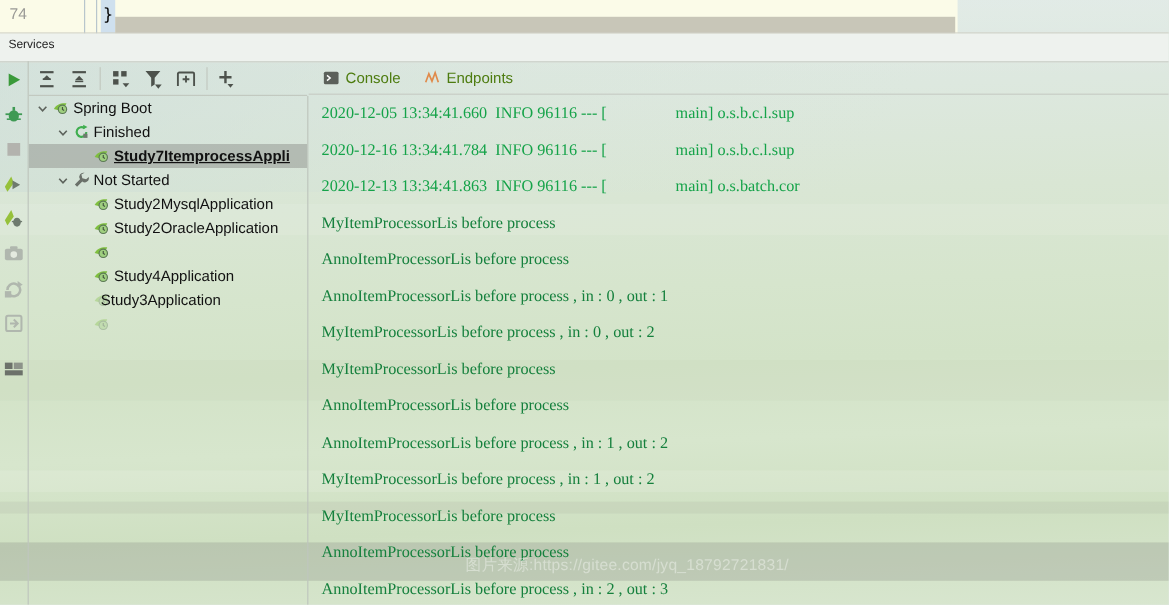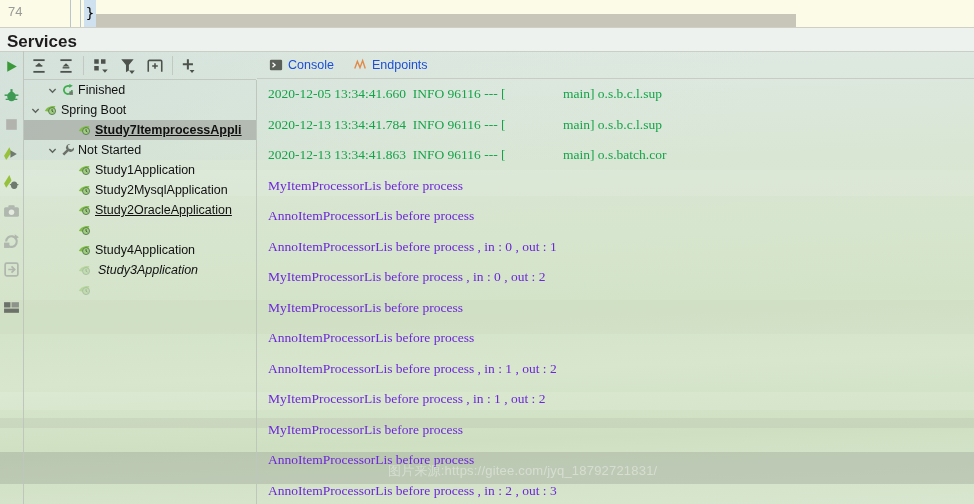--- a/index.html
+++ b/index.html
@@ -23,21 +23,21 @@
   }
   .bg-band{position:absolute;left:0;width:974px;pointer-events:none;}
   .bg-band.b1{top:170px;height:26px;background:rgba(255,255,255,.10);}
   .bg-band.b2{top:300px;height:34px;background:rgba(190,205,180,.14);}
   .bg-band.b3{top:392px;height:18px;background:rgba(255,255,255,.12);}
   .bg-band.b4{top:452px;height:32px;background:rgba(140,142,136,.30);}
   .bg-band.b5{top:418px;height:10px;background:rgba(168,176,160,.20);}
 
   
   .editor{
-    position:absolute;left:0;top:0;width:974px;height:28px;
+    position:absolute;left:0;top:0;width:798px;height:28px;
     background:#fbfbe8;
   }
   .editor .gutter{
     position:absolute;left:0;top:0;width:64px;height:28px;
     color:#9a9a96;font-size:13px;text-align:left;padding:4px 0 0 8px;
     box-sizing:border-box;font-family:"Liberation Sans", sans-serif;
   }
   .editor .vline{position:absolute;top:0;width:1px;height:28px;background:#b8c6cc;}
   .editor .vline.v1{left:70px;}
   .editor .vline.v2{left:80px;}
@@ -51,21 +51,21 @@
     background:#c8c6b8;
   }
   .editor .edge{position:absolute;left:0;top:27px;width:974px;height:1px;background:#cfcfc6;}
 
   
   .tw-title{
     position:absolute;left:0;top:28px;width:974px;height:23px;
     background:#eef2ee;border-bottom:1px solid #c9cec6;
   }
   .tw-title .label{
-    position:absolute;left:7px;top:4px;font-size:17px;color:#1d1d1d;font-weight:bold;
+    position:absolute;left:7px;top:4px;font-size:10px;color:#1d1d1d;
   }
 
   
   .vbar{
     position:absolute;left:0;top:51px;width:23px;height:453px;
     border-right:1px solid #bfc6bd;
   }
   .vbar .vb{
     position:absolute;left:3px;width:17px;height:17px;
   }
@@ -100,30 +100,30 @@
   
   .console{
     position:absolute;left:257px;top:51px;width:717px;height:453px;overflow:hidden;
   }
   .ctabs{
     position:absolute;left:0;top:0;width:717px;height:27px;
     border-bottom:1px solid #c7ccc5;
   }
   .ctab{
     position:absolute;top:4px;height:20px;display:flex;align-items:center;gap:5px;
-    font-size:12.5px;color:#1d4ed8;
+    font-size:12.5px;color:#4d7c0f;
   }
   .ctab .tico{width:14px;height:14px;display:block;}
   .cbody{
     position:absolute;left:0;top:28px;width:717px;height:425px;overflow:hidden;
     font-family:Liberation Serif, serif;font-size:13.5px;
   }
   .cline{
     height:30.5px;line-height:30.5px;white-space:pre;padding-left:11px;
-    color:#6d28d9;
+    color:#15803d;
   }
   .cline.info{color:#15a349;}
   .watermark{
     position:absolute;left:388px;top:462px;
     font-size:13px;color:rgba(235,238,232,.55);white-space:nowrap;
     font-family:"Liberation Sans", sans-serif;letter-spacing:.2px;
   }
 </style>
 </head>
 <body>
@@ -253,49 +253,49 @@
   <div class="tb" style="left:156px">
     <svg class="icon-svg" viewBox="0 0 16 16">
       <path d="M7 2 v9 M2.5 6.5 h9" stroke="#4d524c" stroke-width="1.8"></path>
       <path d="M8.5 11.5 l2.2 2.8 l2.2 -2.8 z" fill="#4d524c"></path>
     </svg>
   </div>
 </div>
 
 <div class="tree">
     <div class="row">
+      <span class="chev" style="left: 4px;">
+        <svg width="9" height="9" viewBox="0 0 10 10">
+          <path d="M1.5 3.3 L5 7 L8.5 3.3" stroke="#5d635c" stroke-width="1.5" fill="none"></path>
+        </svg>
+      </span>
+      <span class="ico" style="left: 20px;">
+        <svg class="icon-svg" viewBox="0 0 16 16" style="opacity:1">
+          <path d="M1 9 C3 4.5 8 3 13 3.5 C12 7 8.5 9.5 4.5 9.8 z" fill="#7fbf3f"></path>
+          <circle cx="9.2" cy="9.2" r="4" fill="#9fcf7f" stroke="#5c7a55" stroke-width="1.1"></circle>
+          <path d="M9.2 7 v2.3 l1.6 1" stroke="#44563f" stroke-width="1.1" fill="none"></path>
+        </svg>
+      </span>
+      <span class="txt" style="left: 37px;">Spring Boot</span>
+    </div>
+    <div class="row">
       <span class="chev" style="left: 21px;">
         <svg width="9" height="9" viewBox="0 0 10 10">
           <path d="M1.5 3.3 L5 7 L8.5 3.3" stroke="#5d635c" stroke-width="1.5" fill="none"></path>
         </svg>
       </span>
       <span class="ico" style="left: 37px;">
         <svg class="icon-svg" viewBox="0 0 16 16">
           <path d="M12.5 8 a4.6 4.6 0 1 1 -1.6 -3.5" stroke="#3fae4f" stroke-width="2" fill="none"></path>
           <polygon points="9.5,1.2 13.6,3.2 9.6,5.4" fill="#3fae4f"></polygon>
           <rect x="9.6" y="9.6" width="4" height="4" fill="#6e7a6e"></rect>
         </svg>
       </span>
       <span class="txt" style="left: 54px;">Finished</span>
     </div>
-    <div class="row">
-      <span class="chev" style="left: 4px;">
-        <svg width="9" height="9" viewBox="0 0 10 10">
-          <path d="M1.5 3.3 L5 7 L8.5 3.3" stroke="#5d635c" stroke-width="1.5" fill="none"></path>
-        </svg>
-      </span>
-      <span class="ico" style="left: 20px;">
-        <svg class="icon-svg" viewBox="0 0 16 16" style="opacity:1">
-          <path d="M1 9 C3 4.5 8 3 13 3.5 C12 7 8.5 9.5 4.5 9.8 z" fill="#7fbf3f"></path>
-          <circle cx="9.2" cy="9.2" r="4" fill="#9fcf7f" stroke="#5c7a55" stroke-width="1.1"></circle>
-          <path d="M9.2 7 v2.3 l1.6 1" stroke="#44563f" stroke-width="1.1" fill="none"></path>
-        </svg>
-      </span>
-      <span class="txt" style="left: 37px;">Spring Boot</span>
-    </div>
     <div class="row selected bold">
       <span class="chev" style="left: 38px;"></span>
       <span class="ico" style="left: 54px;">
         <svg class="icon-svg" viewBox="0 0 16 16" style="opacity:1">
           <path d="M1 9 C3 4.5 8 3 13 3.5 C12 7 8.5 9.5 4.5 9.8 z" fill="#7fbf3f"></path>
           <circle cx="9.2" cy="9.2" r="4" fill="#9fcf7f" stroke="#5c7a55" stroke-width="1.1"></circle>
           <path d="M9.2 7 v2.3 l1.6 1" stroke="#44563f" stroke-width="1.1" fill="none"></path>
         </svg>
       </span>
       <span class="txt" style="left: 71px; text-decoration: underline;">Study7ItemprocessAppli</span>
@@ -315,43 +315,32 @@
     </div>
     <div class="row">
       <span class="chev" style="left: 38px;"></span>
       <span class="ico" style="left: 54px;">
         <svg class="icon-svg" viewBox="0 0 16 16" style="opacity:1">
           <path d="M1 9 C3 4.5 8 3 13 3.5 C12 7 8.5 9.5 4.5 9.8 z" fill="#7fbf3f"></path>
           <circle cx="9.2" cy="9.2" r="4" fill="#9fcf7f" stroke="#5c7a55" stroke-width="1.1"></circle>
           <path d="M9.2 7 v2.3 l1.6 1" stroke="#44563f" stroke-width="1.1" fill="none"></path>
         </svg>
       </span>
-      <span class="txt" style="left: 71px;">Study1Application</span>
-    </div>
-    <div class="row">
-      <span class="chev" style="left: 38px;"></span>
-      <span class="ico" style="left: 54px;">
-        <svg class="icon-svg" viewBox="0 0 16 16" style="opacity:1">
-          <path d="M1 9 C3 4.5 8 3 13 3.5 C12 7 8.5 9.5 4.5 9.8 z" fill="#7fbf3f"></path>
-          <circle cx="9.2" cy="9.2" r="4" fill="#9fcf7f" stroke="#5c7a55" stroke-width="1.1"></circle>
-          <path d="M9.2 7 v2.3 l1.6 1" stroke="#44563f" stroke-width="1.1" fill="none"></path>
-        </svg>
-      </span>
       <span class="txt" style="left: 71px;">Study2MysqlApplication</span>
     </div>
     <div class="row">
       <span class="chev" style="left: 38px;"></span>
       <span class="ico" style="left: 54px;">
         <svg class="icon-svg" viewBox="0 0 16 16" style="opacity:1">
           <path d="M1 9 C3 4.5 8 3 13 3.5 C12 7 8.5 9.5 4.5 9.8 z" fill="#7fbf3f"></path>
           <circle cx="9.2" cy="9.2" r="4" fill="#9fcf7f" stroke="#5c7a55" stroke-width="1.1"></circle>
           <path d="M9.2 7 v2.3 l1.6 1" stroke="#44563f" stroke-width="1.1" fill="none"></path>
         </svg>
       </span>
-      <span class="txt" style="left: 71px; text-decoration: underline;">Study2OracleApplication</span>
+      <span class="txt" style="left: 71px;">Study2OracleApplication</span>
     </div>
     <div class="row">
       <span class="chev" style="left: 38px;"></span>
       <span class="ico" style="left: 54px;">
         <svg class="icon-svg" viewBox="0 0 16 16" style="opacity:1">
           <path d="M1 9 C3 4.5 8 3 13 3.5 C12 7 8.5 9.5 4.5 9.8 z" fill="#7fbf3f"></path>
           <circle cx="9.2" cy="9.2" r="4" fill="#9fcf7f" stroke="#5c7a55" stroke-width="1.1"></circle>
           <path d="M9.2 7 v2.3 l1.6 1" stroke="#44563f" stroke-width="1.1" fill="none"></path>
         </svg>
       </span>
@@ -369,21 +358,21 @@
     </div>
     <div class="row">
       <span class="chev" style="left: 38px;"></span>
       <span class="ico" style="left: 54px;">
         <svg class="icon-svg" viewBox="0 0 16 16" style="opacity:0.35">
           <path d="M1 9 C3 4.5 8 3 13 3.5 C12 7 8.5 9.5 4.5 9.8 z" fill="#7fbf3f"></path>
           <circle cx="9.2" cy="9.2" r="4" fill="#9fcf7f" stroke="#5c7a55" stroke-width="1.1"></circle>
           <path d="M9.2 7 v2.3 l1.6 1" stroke="#44563f" stroke-width="1.1" fill="none"></path>
         </svg>
       </span>
-      <span class="txt" style="left: 74px; font-style: italic;">Study3Application</span>
+      <span class="txt" style="left: 60px;">Study3Application</span>
     </div>
     <div class="row">
       <span class="chev" style="left: 38px;"></span>
       <span class="ico" style="left: 54px;">
         <svg class="icon-svg" viewBox="0 0 16 16" style="opacity:0.35">
           <path d="M1 9 C3 4.5 8 3 13 3.5 C12 7 8.5 9.5 4.5 9.8 z" fill="#7fbf3f"></path>
           <circle cx="9.2" cy="9.2" r="4" fill="#9fcf7f" stroke="#5c7a55" stroke-width="1.1"></circle>
           <path d="M9.2 7 v2.3 l1.6 1" stroke="#44563f" stroke-width="1.1" fill="none"></path>
         </svg>
       </span>
@@ -405,21 +394,21 @@
       <span class="tico">
         <svg class="icon-svg" viewBox="0 0 16 16">
           <path d="M2 12 L5 4 L8 11 L11 3 L14 12" stroke="#e08a4a" stroke-width="1.6" fill="none"></path>
         </svg>
       </span>
       <span>Endpoints</span>
     </div>
   </div>
   <div class="cbody">
       <div class="cline info">2020-12-05 13:34:41.660  INFO 96116 --- [                 main] o.s.b.c.l.sup</div>
-      <div class="cline info">2020-12-13 13:34:41.784  INFO 96116 --- [                 main] o.s.b.c.l.sup</div>
+      <div class="cline info">2020-12-16 13:34:41.784  INFO 96116 --- [                 main] o.s.b.c.l.sup</div>
       <div class="cline info">2020-12-13 13:34:41.863  INFO 96116 --- [                 main] o.s.batch.cor</div>
       <div class="cline">MyItemProcessorLis before process</div>
       <div class="cline">AnnoItemProcessorLis before process</div>
       <div class="cline">AnnoItemProcessorLis before process , in : 0 , out : 1</div>
       <div class="cline">MyItemProcessorLis before process , in : 0 , out : 2</div>
       <div class="cline">MyItemProcessorLis before process</div>
       <div class="cline">AnnoItemProcessorLis before process</div>
       <div class="cline">AnnoItemProcessorLis before process , in : 1 , out : 2</div>
       <div class="cline">MyItemProcessorLis before process , in : 1 , out : 2</div>
       <div class="cline">MyItemProcessorLis before process</div>

